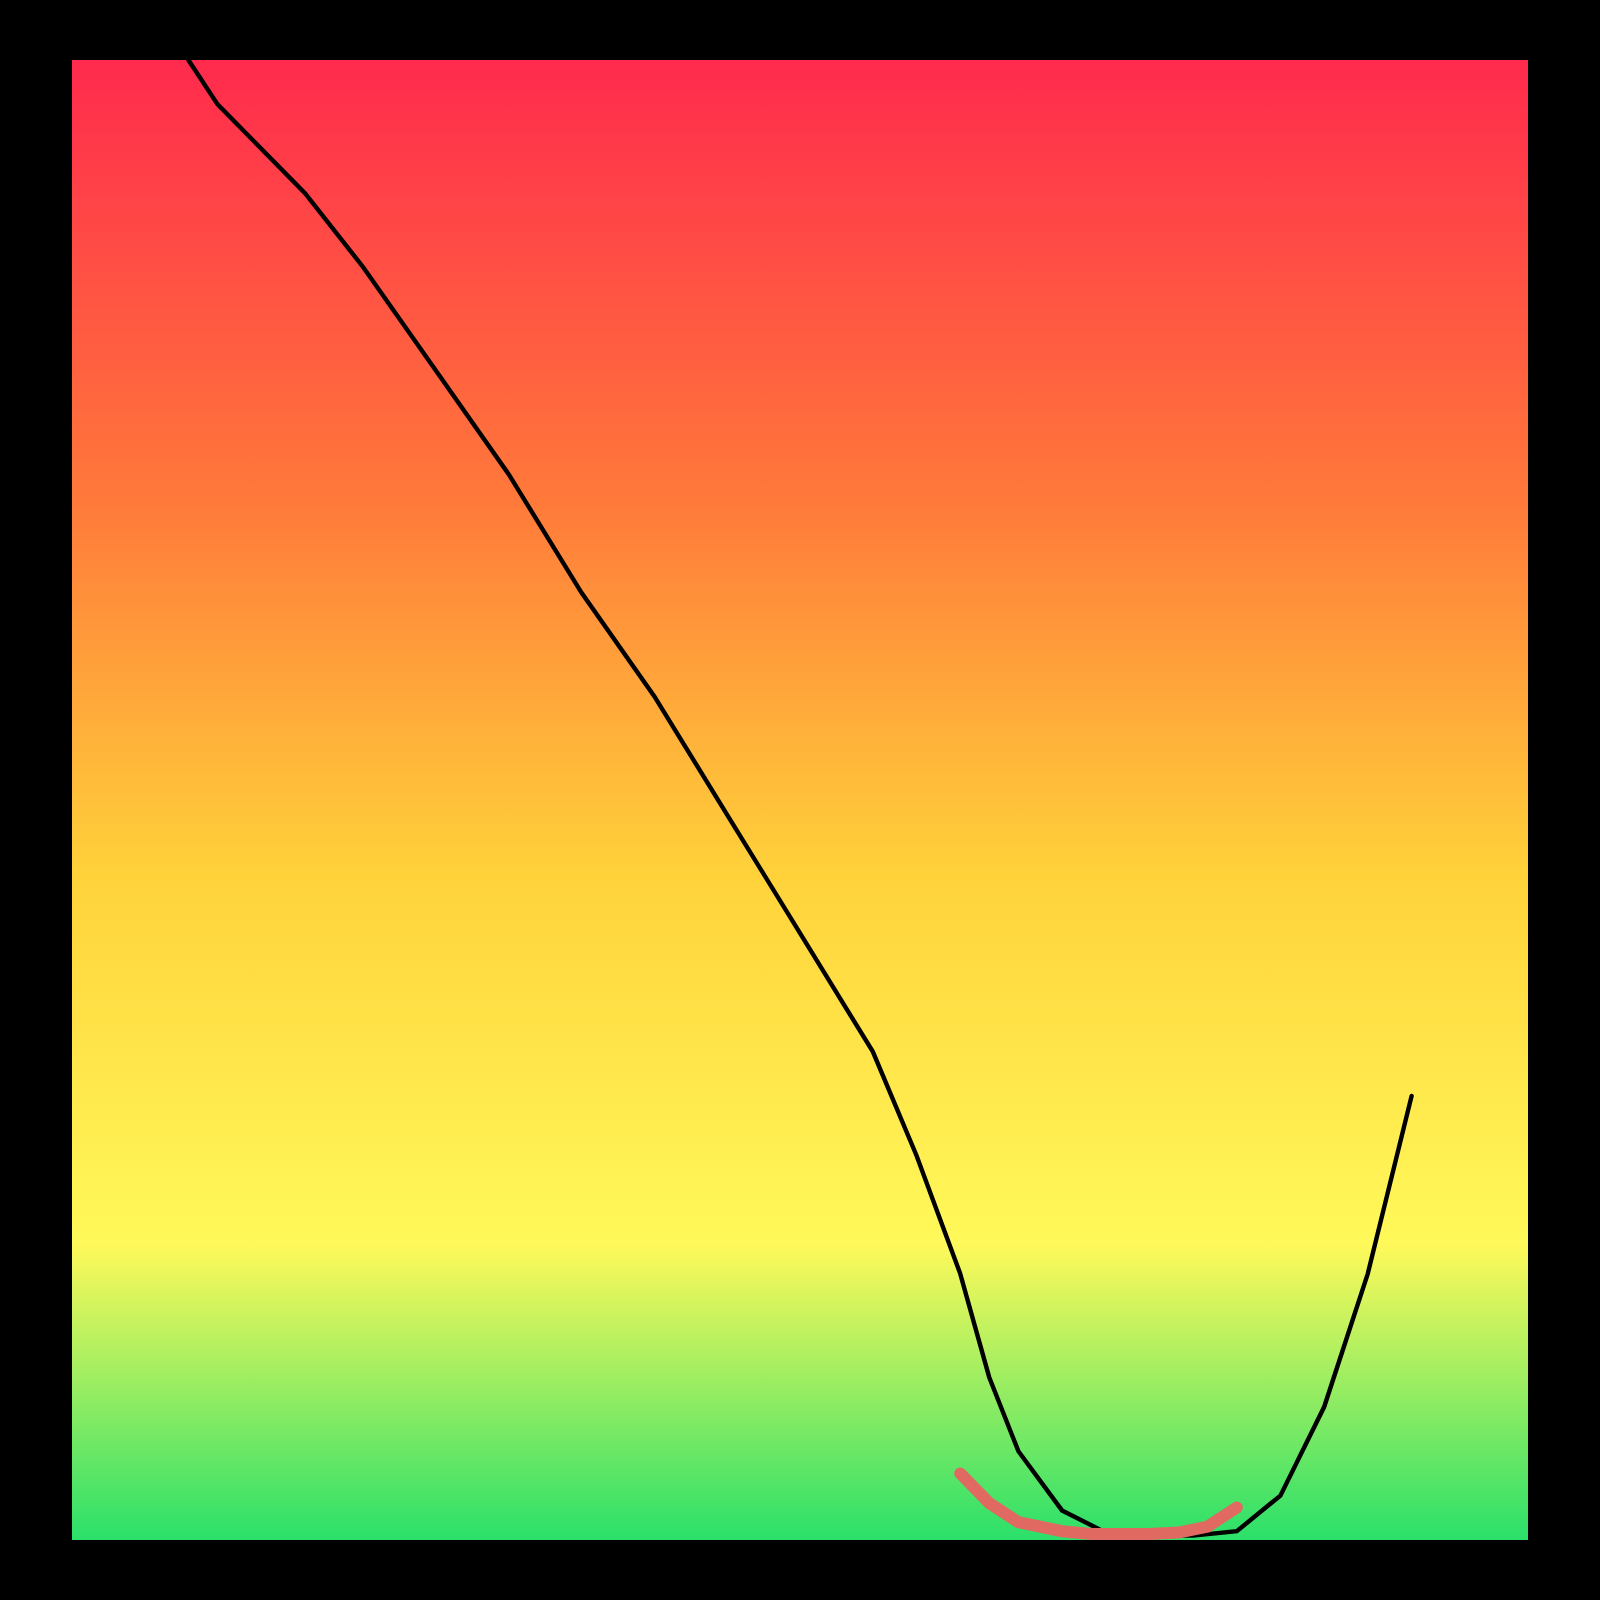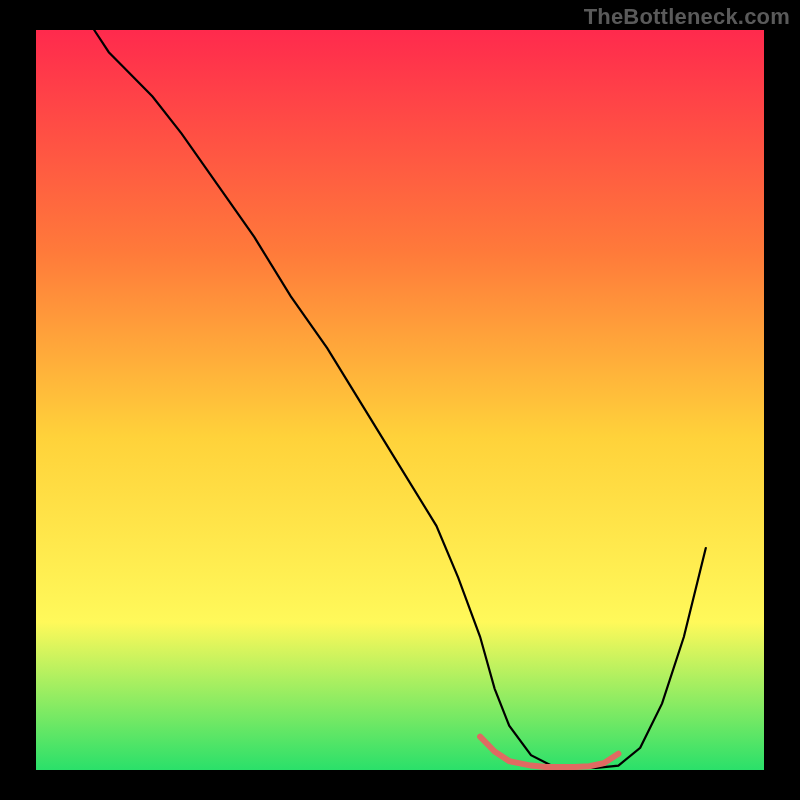--- a/index.html
+++ b/index.html
@@ -31,21 +31,20 @@
     position: absolute;
     top: 0;
     left: 0;
   }
 </style>
 </head>
 <body>
 
 <div class="frame">
 
-  <div class="watermark">TheBottleneck.com</div>
 
   <svg class="plot" width="800" height="800" viewBox="0 0 800 800">
     <defs>
       <linearGradient id="bg-grad" x1="0" y1="0" x2="0" y2="1">
         <stop id="g-stop-0" offset="0%" stop-color="#ff2a4d"></stop>
         <stop id="g-stop-1" offset="30%" stop-color="#ff7a3a"></stop>
         <stop id="g-stop-2" offset="55%" stop-color="#ffd23a"></stop>
         <stop id="g-stop-3" offset="80%" stop-color="#fff95a"></stop>
         <stop id="g-stop-4" offset="100%" stop-color="#2ae06a"></stop>
       </linearGradient>

